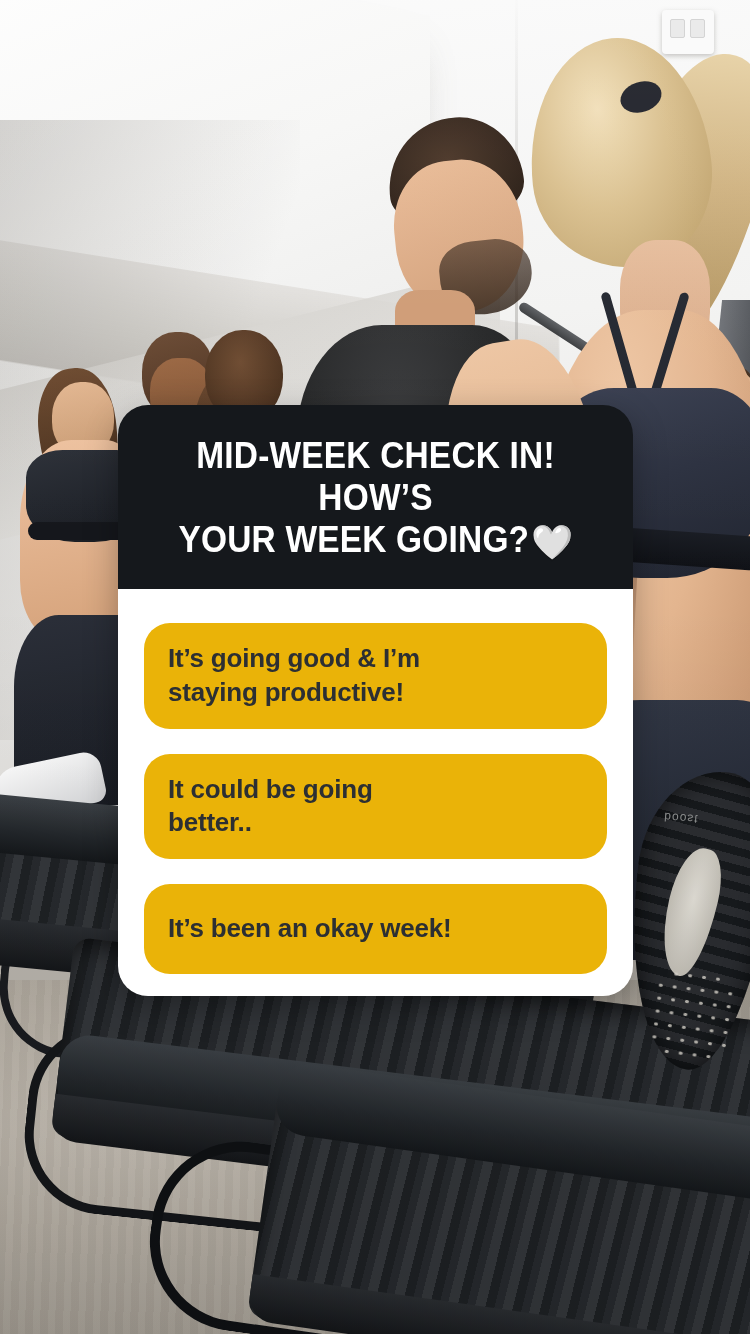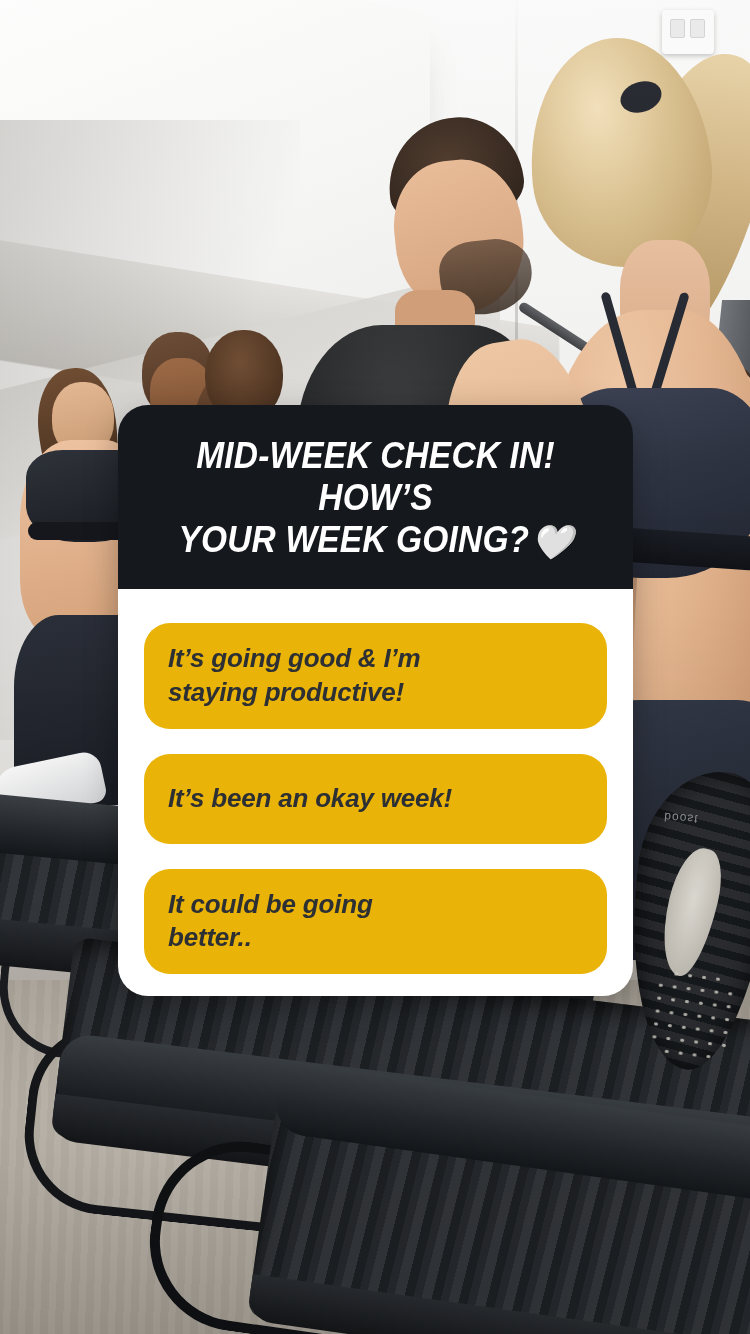--- a/index.html
+++ b/index.html
@@ -411,21 +411,20 @@
   }
 
   
   .poll-card{
     position:absolute;
     left:118px; top:405px;
     width:515px;
     border-radius:30px;
     overflow:hidden;
     box-shadow:0 10px 34px rgba(0,0,0,.30);
-    font-style:italic;
   }
   .poll-header{
     background:#15181c;
     padding:30px 30px 26px;
     text-align:center;
   }
   .poll-title{
     font-family:"Liberation Sans Narrow","Liberation Sans", sans-serif;
     font-weight:700;
     font-size:36px;
@@ -593,24 +592,24 @@
     </div>
 
     <div class="poll-body">
 
       <div class="poll-option">
         <span class="poll-option-label">It’s going good &amp; I’m
 staying productive!</span>
       </div>
 
       <div class="poll-option">
-        <span class="poll-option-label">It’s been an okay week!</span>
-      </div>
-
-      <div class="poll-option">
         <span class="poll-option-label">It could be going
 better..</span>
       </div>
 
+      <div class="poll-option">
+        <span class="poll-option-label">It’s been an okay week!</span>
+      </div>
+
     </div>
   </div>
 
 </div>
 
 </body></html>

